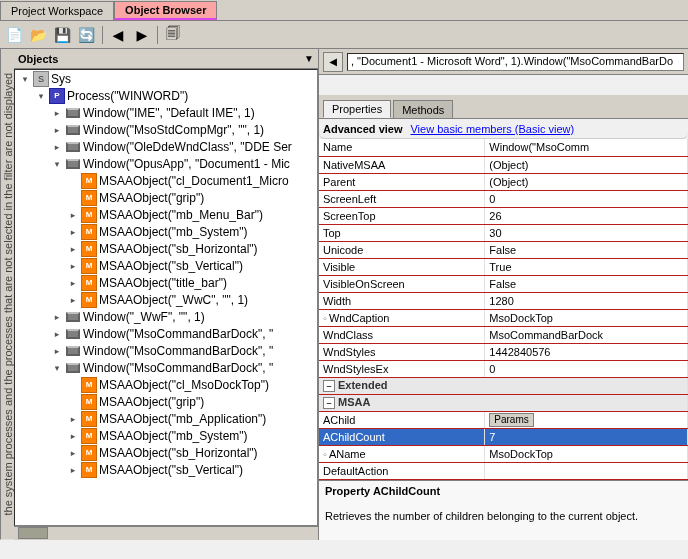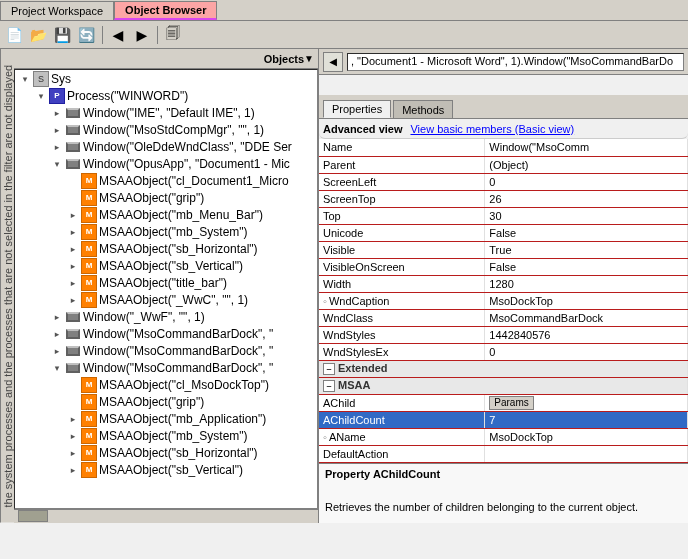--- a/index.html
+++ b/index.html
@@ -67,21 +67,21 @@
       overflow: hidden;
     }
     .panel-header {
       background: #d4d0c8;
       border-bottom: 1px solid #808080;
       padding: 2px 4px;
       font-weight: bold;
       height: 20px;
       display: flex;
       align-items: center;
-      justify-content: flex-end;
+      justify-content: space-between;
     }
     .panel-header-title { font-weight: bold; }
 
     
     .tree-container {
       flex: 1;
       overflow: auto;
       background: #fff;
       border: 1px inset #808080;
     }
@@ -277,21 +277,21 @@
       height: 14px;
     }
 
     
     .description-panel {
       border-top: 1px solid #808080;
       background: #f8f8f8;
       padding: 4px 6px;
       min-height: 60px;
     }
-    .desc-title { font-weight: bold; color: #000; margin-bottom: 20px; }
+    .desc-title { font-weight: bold; color: #000; margin-bottom: 12px; }
     .desc-text { color: #000; font-size: 11px; line-height: 1.4; }
 
     
     ::-webkit-scrollbar { width: 14px; height: 14px; }
     ::-webkit-scrollbar-track { background: #d4d0c8; }
     ::-webkit-scrollbar-thumb { background: #a0a090; border: 1px solid #808080; }
   </style>
 </head>
 <body>
 
@@ -504,20 +504,24 @@
             <colgroup>
               <col class="name-col">
               <col class="value-col">
             </colgroup>
             <tbody id="props-tbody">
             <tr>
                   <td class="col-name">Name</td>
                   <td class="col-value">Window("MsoComm</td>
                 </tr>
                 <tr>
+                  <td class="col-name">NativeMSAA</td>
+                  <td class="col-value">(Object)</td>
+                </tr>
+                <tr>
                   <td class="col-name">Parent</td>
                   <td class="col-value">(Object)</td>
                 </tr>
                 <tr>
                   <td class="col-name">ScreenLeft</td>
                   <td class="col-value">0</td>
                 </tr>
                 <tr>
                   <td class="col-name">ScreenTop</td>
                   <td class="col-value">26</td>

